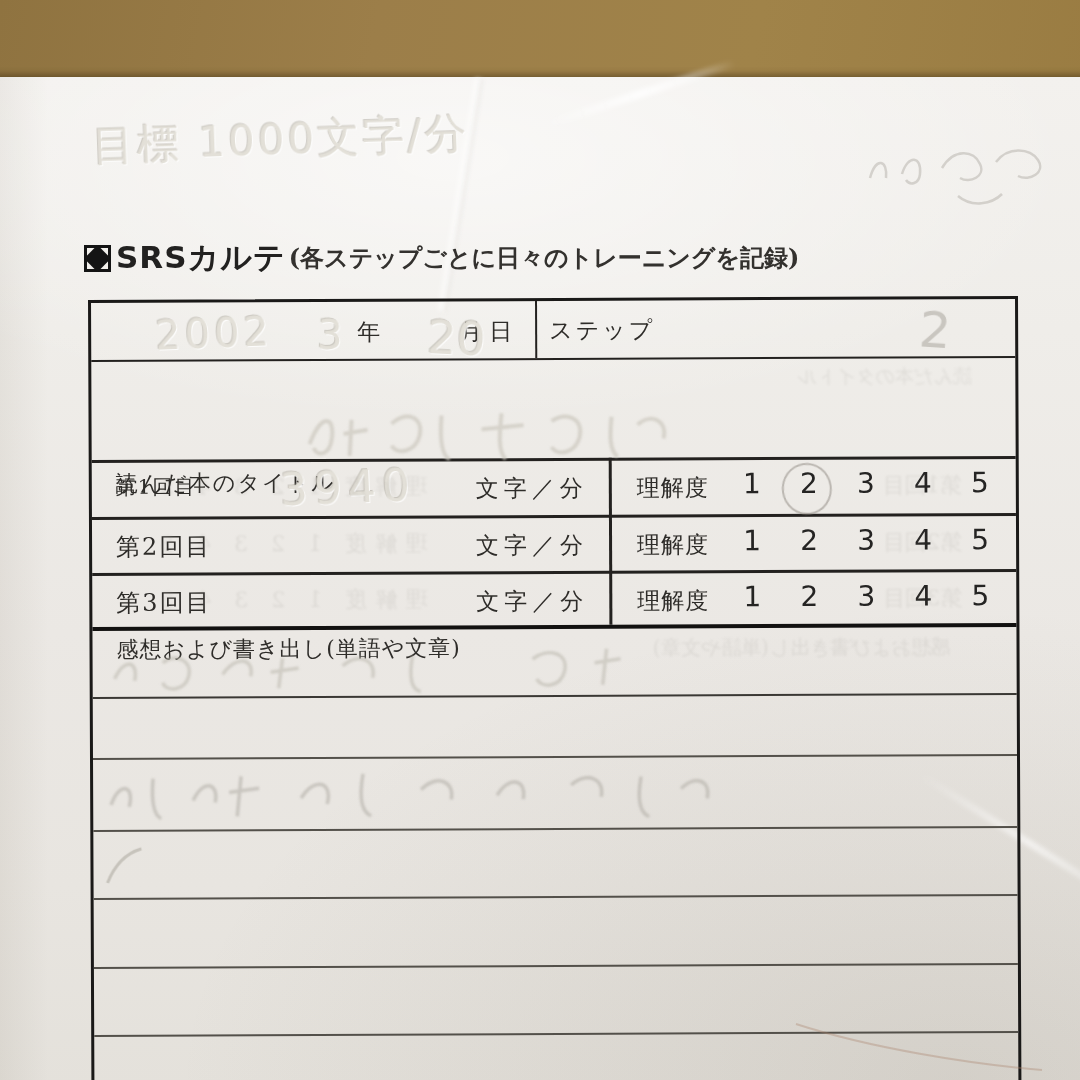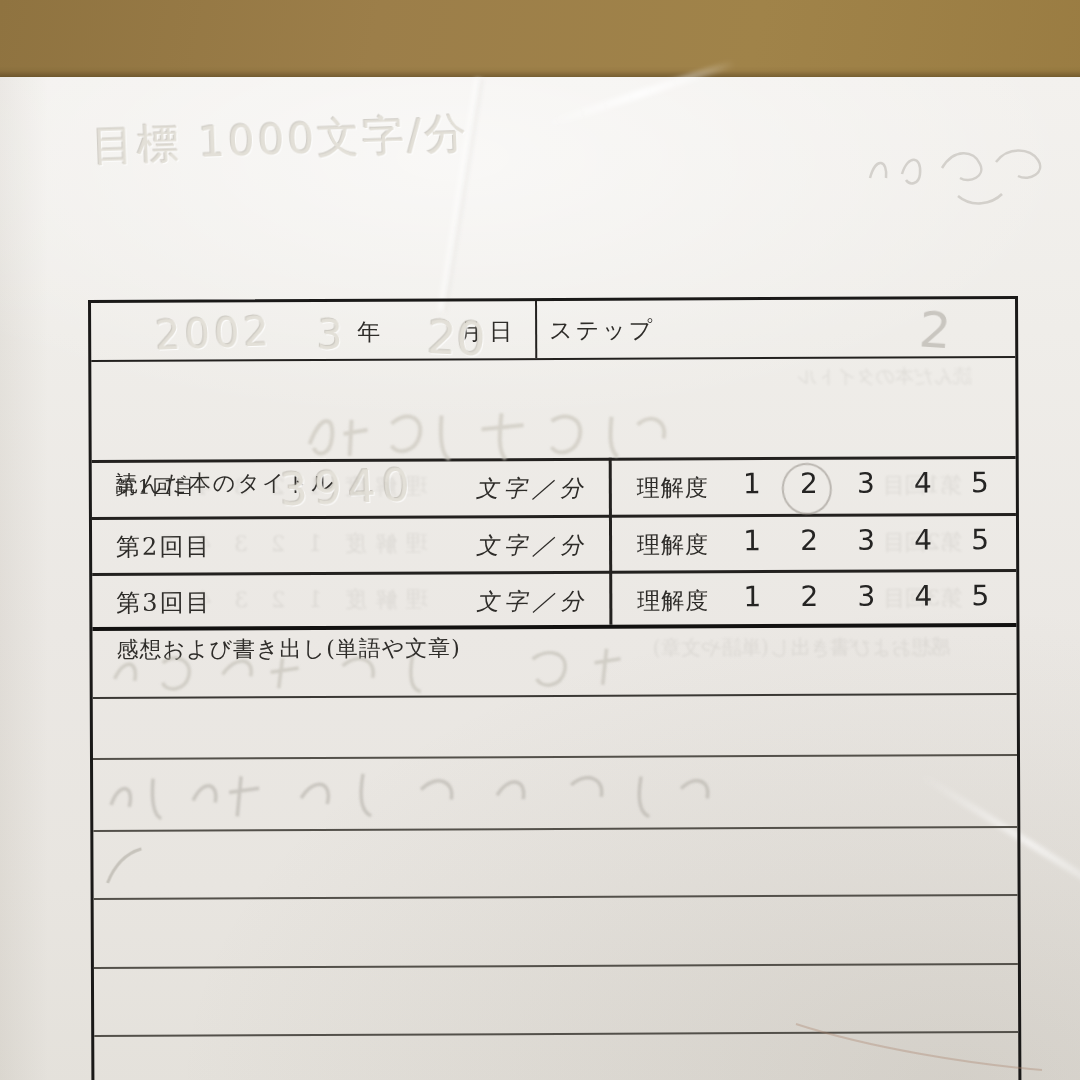--- a/index.html
+++ b/index.html
@@ -33,21 +33,21 @@
   
   .table{position:absolute;left:88px;top:298px;width:930px;height:812px;
          border:3px solid #1a1918;box-sizing:border-box;transform:rotate(-0.25deg);transform-origin:50% 0;}
   .hl{position:absolute;left:0;right:0;background:#23211f;}
   .hl.thin{background:#53504a;}
   .vl{position:absolute;background:#23211f;width:2px;}
   .cellt{position:absolute;font-size:23px;letter-spacing:1px;white-space:nowrap;}
   .digit-row{position:absolute;display:flex;gap:37px;font-family:"DejaVu Sans","Liberation Sans",sans-serif;
              font-size:28px;font-weight:500;color:#252423;}
   .digit-row span{width:20px;text-align:center;}
-  .unit{letter-spacing:5px;font-style:italic;}
+  .unit{letter-spacing:5px;}
 
   
   .emboss{position:absolute;white-space:nowrap;color:rgba(226,222,214,.95);
           text-shadow:1px 1px 0 rgba(255,255,255,.85), -1px -1px 0 rgba(150,145,133,.4);
           filter:blur(.5px);font-family:"DejaVu Sans","Liberation Sans",sans-serif;}
   .pencil{position:absolute;white-space:nowrap;color:rgba(148,144,136,.55);filter:blur(.6px);
           font-family:"DejaVu Sans","Liberation Sans",sans-serif;}
   .ghost-circle{position:absolute;border:2.5px solid rgba(145,141,133,.55);border-radius:50%;
                 filter:blur(.4px);transform:rotate(-8deg);}
   .bleed{position:absolute;transform:scaleX(-1);color:#89867f;opacity:.15;filter:blur(1.2px);white-space:nowrap;}
@@ -67,20 +67,27 @@
   <div class="emboss" style="left:92px;top:112px;font-size:42px;transform:rotate(-2deg);letter-spacing:3px;">目標 1000文字/分</div>
 
   <svg class="scratch" style="left:862px;top:138px;" width="200" height="90" viewBox="0 0 200 90">
     <g fill="none" stroke="rgba(160,156,147,.38)" stroke-width="2.5" filter="blur(0.5px)">
       <path d="M8,40 C14,18 26,22 24,40 M40,36 C46,16 60,18 58,36 C57,46 48,48 44,42"></path>
       <path d="M80,30 C92,10 112,12 118,26 C124,38 108,46 98,40 M134,24 C146,8 168,10 176,22 C184,34 168,44 156,38"></path>
       <path d="M96,58 C110,70 130,66 140,56"></path>
     </g>
   </svg>
 
+  <div class="titlebar">
+    <span class="title-icon">
+        <i></i>
+      </span>
+    <span class="title-main">SRSカルテ</span>
+    <span class="title-sub">(各ステップごとに日々のトレーニングを記録)</span>
+  </div>
 
   <div class="table">
 
     <div class="hl" style="top:57px;height:2px;"></div>
     <div class="hl" style="top:157px;height:3px;"></div>
     <div class="hl" style="top:214px;height:3px;"></div>
     <div class="hl" style="top:270px;height:3px;"></div>
     <div class="hl" style="top:324px;height:4px;background:#121110;"></div>
     <div class="hl" style="top:394px;height:2px;background:#3a3834;"></div>
     <div class="hl thin" style="top:455px;height:2px;"></div>

